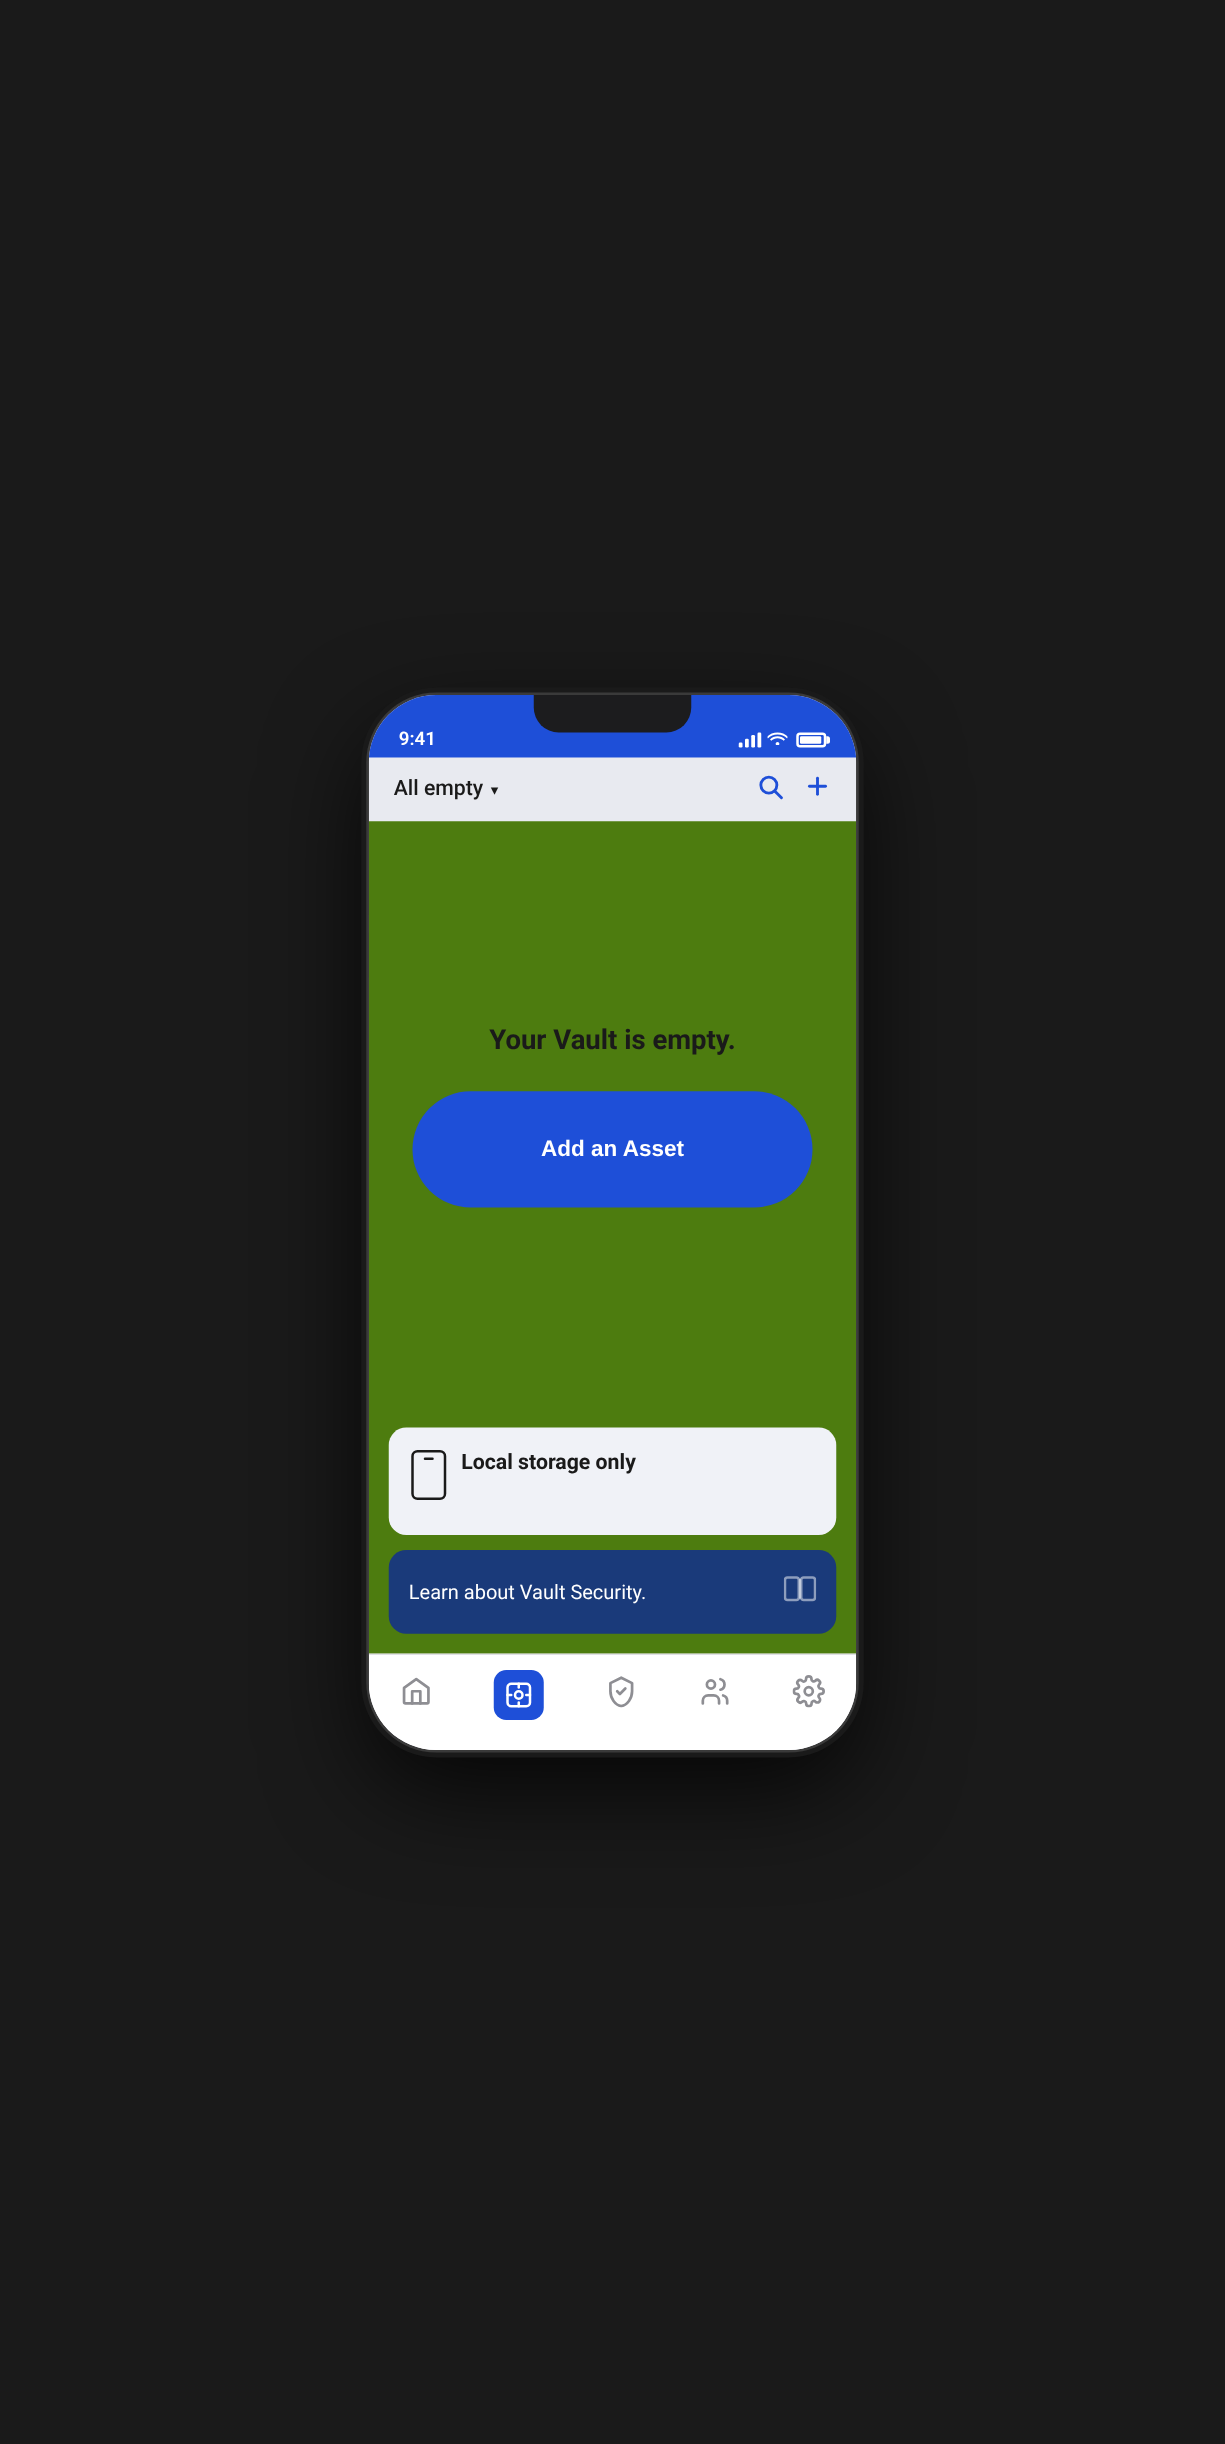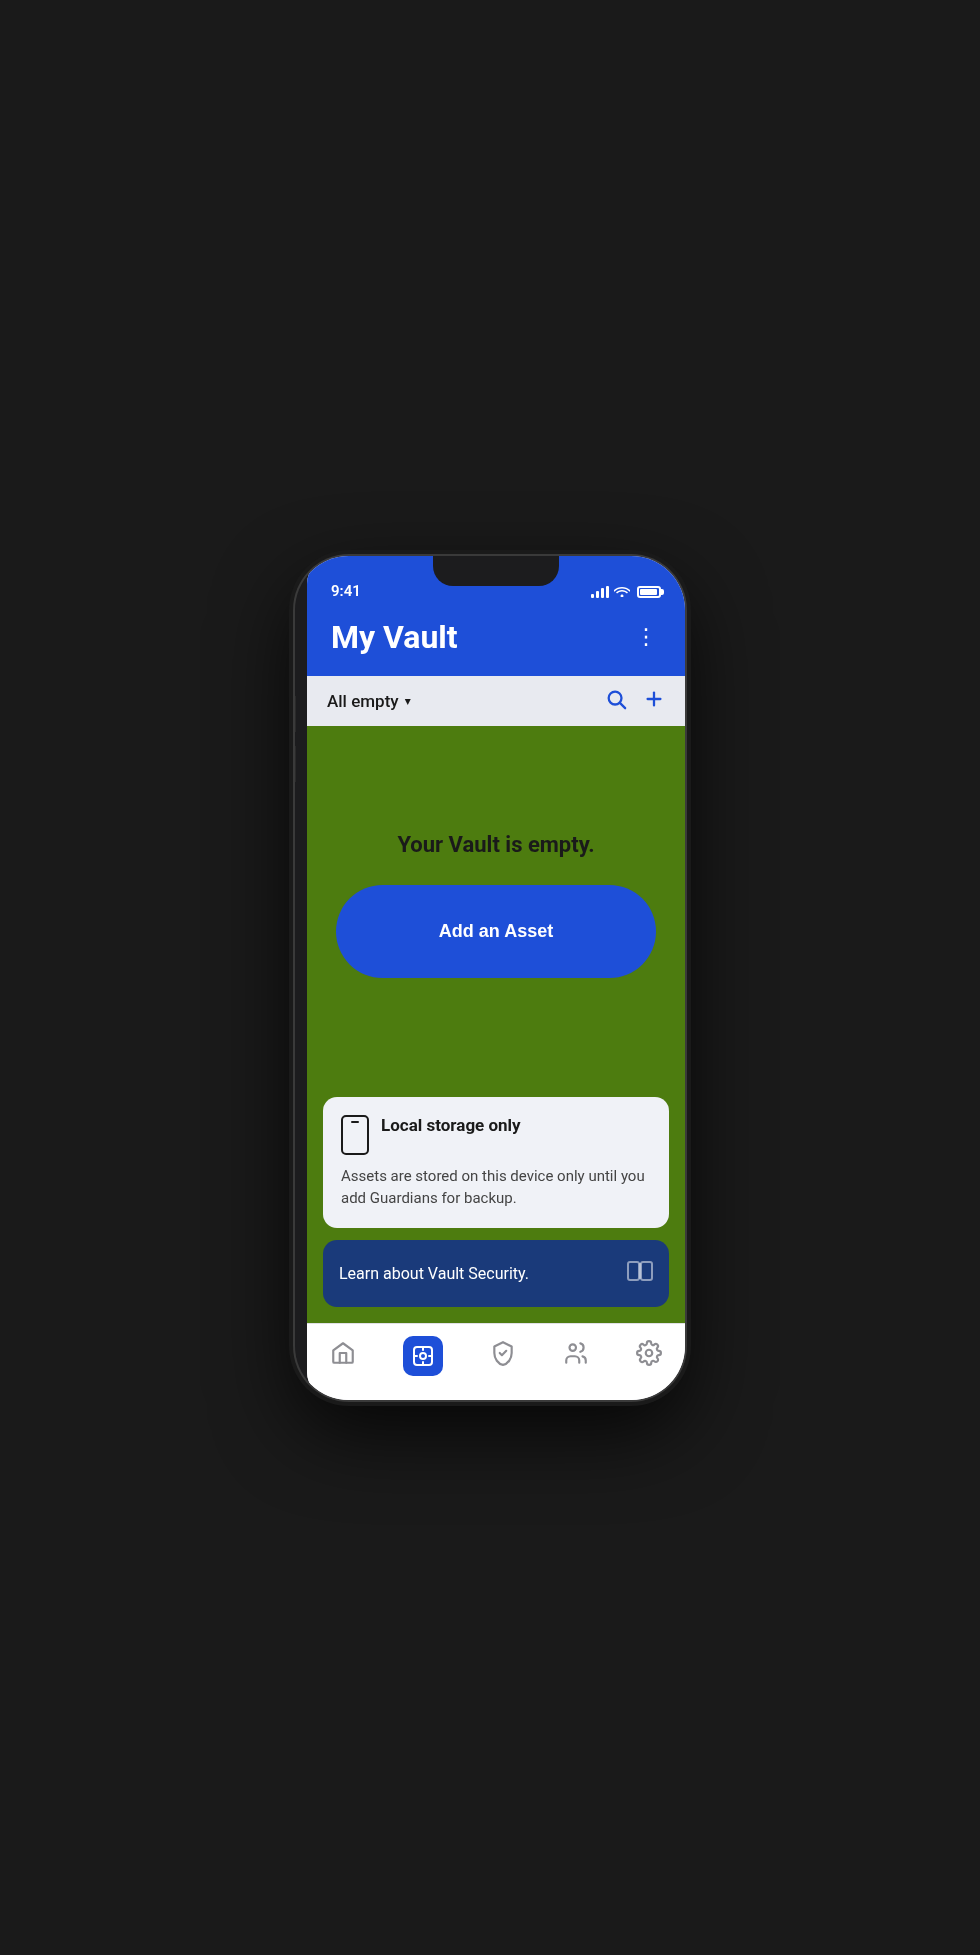--- a/index.html
+++ b/index.html
@@ -24,21 +24,20 @@
       position: absolute;
       top: 0;
       left: 0;
       right: 0;
       bottom: 0;
       background: #f2f2f7;
       border-radius: 28px;
       overflow: hidden;
       display: flex;
       flex-direction: column;
-      margin-left: 12px;
     }
     
     .notch {
       position: absolute;
       top: 0;
       left: 50%;
       transform: translateX(-50%);
       width: 126px;
       height: 30px;
       background: #1c1c1e;
@@ -357,24 +356,20 @@
             <path d="M8 6.5C9.93 6.5 11.68 7.28 12.95 8.55L14 7.5C12.43 5.93 10.32 5 8 5s-4.43.93-6 2.5l1.05 1.05C4.32 7.28 6.07 6.5 8 6.5z" fill="white"></path>
             <path d="M8 3.5C11.03 3.5 13.76 4.73 15.73 6.73L16.8 5.7C14.53 3.4 11.43 2 8 2S1.47 3.4-.8 5.7l1.07 1.03C2.24 4.73 4.97 3.5 8 3.5z" fill="white"></path>
           </svg>
         </span>
         <div class="battery-icon">
           <div class="battery-fill"></div>
         </div>
       </div>
     </div>
 
-    <div class="app-header">
-      <span class="app-title">My Vault</span>
-      <span class="more-button">⋮</span>
-    </div>
 
     <div class="filter-bar">
       <div class="filter-dropdown">
         <span class="filter-label">All empty</span>
         <span class="filter-chevron">▾</span>
       </div>
       <div class="filter-actions">
         <span class="icon-btn">
           <svg width="22" height="22" viewBox="0 0 24 24" fill="none" stroke="#1e4fd8" stroke-width="2.5" stroke-linecap="round" stroke-linejoin="round">
             <circle cx="11" cy="11" r="7"></circle>
@@ -396,21 +391,20 @@
         <button class="add-asset-btn">Add an Asset</button>
       </div>
 
       <div class="info-cards">
 
         <div class="info-card">
           <div class="info-card-header">
             <div class="phone-storage-icon"></div>
             <span class="info-card-title">Local storage only</span>
           </div>
-          <p class="info-card-body">Assets are stored on this device only until you add Guardians for backup.</p>
         </div>
 
         <div class="learn-card">
           <span class="learn-card-label">Learn about Vault Security.</span>
           <span class="book-icon">
             <svg width="26" height="22" viewBox="0 0 26 22" fill="none">
               <rect x="1" y="2" width="11" height="18" rx="2" stroke="rgba(255,255,255,0.5)" stroke-width="2"></rect>
               <rect x="14" y="2" width="11" height="18" rx="2" stroke="rgba(255,255,255,0.5)" stroke-width="2"></rect>
               <line x1="13" y1="3" x2="13" y2="19" stroke="rgba(255,255,255,0.5)" stroke-width="1.5"></line>
             </svg>

